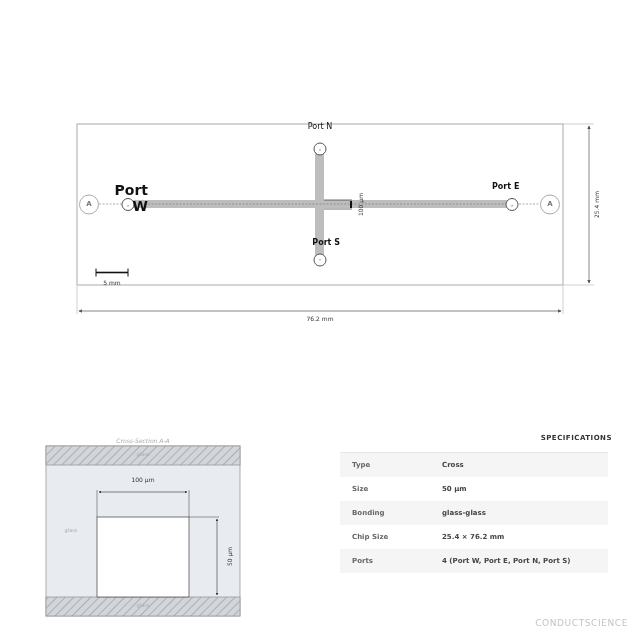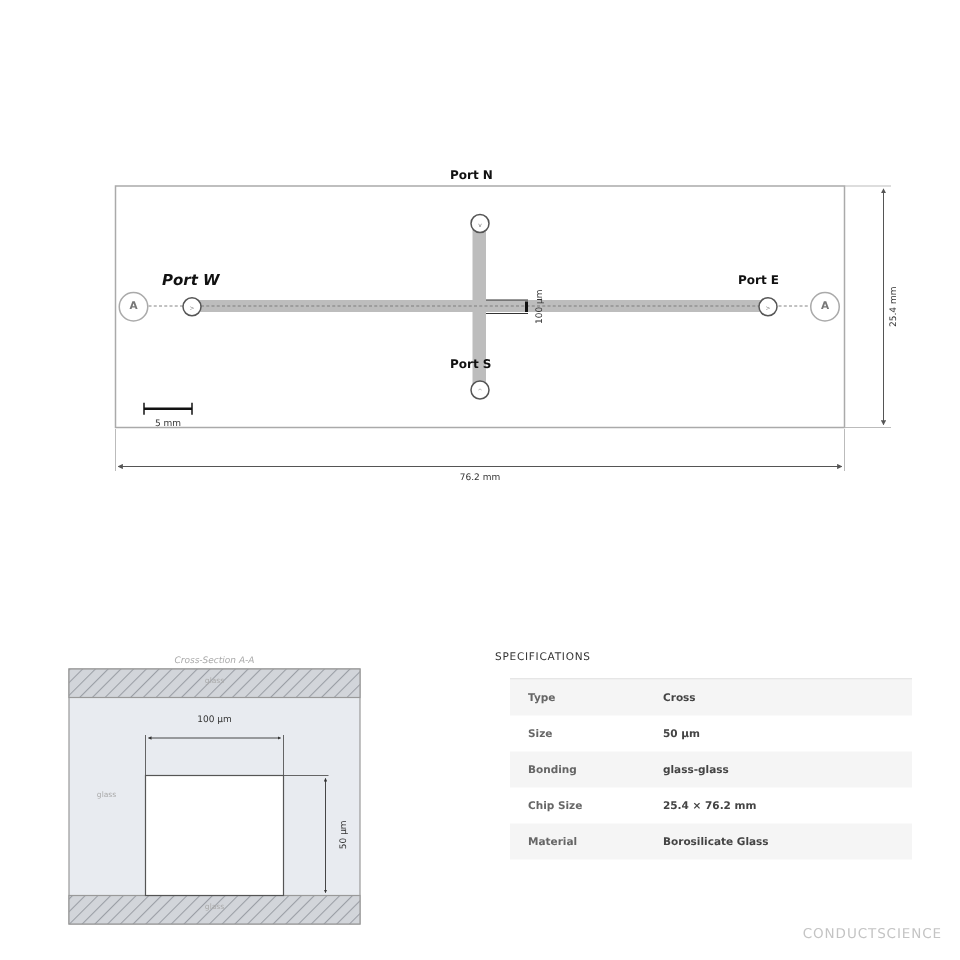--- a/index.html
+++ b/index.html
@@ -1,19 +1,19 @@
 <!DOCTYPE html>
 <html><head>
   <meta charset="utf-8">
   <style>
     html, body { margin: 0; padding: 0; background: #ffffff; }
     body { width: 640px; height: 640px; position: relative; overflow: hidden; font-family: "DejaVu Sans", sans-serif; }
     .abs { position: absolute; }
     svg text { font-family: "DejaVu Sans", sans-serif; }
-    .spec-title { position: absolute; left: 330px; top: 434px; width: 268px; text-align: left; font-size: 7px; font-weight: normal; letter-spacing: 0.5px; color: #333; }
+    .spec-title { position: absolute; left: 344px; top: 434px; width: 268px; text-align: right; font-size: 7px; font-weight: bold; letter-spacing: 0.5px; color: #333; }
     .spec-table { position: absolute; left: 340px; top: 452px; width: 268px; border-collapse: collapse; border-top: 1px solid #e6e6e6; }
     .spec-table td { height: 24px; padding: 0; font-size: 7px; color: #555; font-weight: bold; }
     .spec-table tr:nth-child(odd) { background: #f5f5f5; }
     .spec-table td.k { padding-left: 12px; width: 90px; color: #666; }
     .spec-table td.v { color: #444; margin-left: 32px; }
     .brand { position: absolute; right: 12px; top: 618px; font-size: 9px; letter-spacing: 0.6px; color: #c4c4c4; }
   </style>
 </head>
 <body>
 
@@ -67,23 +67,23 @@
 
   <line x1="563" y1="124" x2="594" y2="124" stroke="#bbb" stroke-width="0.7"></line>
   <line x1="563" y1="285" x2="594" y2="285" stroke="#bbb" stroke-width="0.7"></line>
   <line x1="589" y1="126" x2="589" y2="283" stroke="#555" stroke-width="0.7" marker-start="url(#arr)" marker-end="url(#arr)"></line>
 
   <line x1="77" y1="286" x2="77" y2="314" stroke="#bbb" stroke-width="0.7"></line>
   <line x1="563" y1="286" x2="563" y2="314" stroke="#bbb" stroke-width="0.7"></line>
   <line x1="79" y1="311" x2="561" y2="311" stroke="#555" stroke-width="0.7" marker-start="url(#arr)" marker-end="url(#arr)"></line>
 </svg>
 
-<div class="abs" style="left:300px;top:112px;width:40px;font-size:8px;font-weight:bold;color:#111;">Port N</div>
-<div class="abs" style="left:300px;top:238px;width:40px;text-align:left;font-size:8px;font-weight:bold;color:#111;">Port S</div>
-<div class="abs" style="left:108px;top:182px;width:40px;text-align:left;font-size:10px;font-weight:bold;color:#111;font-style:italic;">Port W</div>
+<div class="abs" style="left:300px;top:122px;width:40px;text-align:center;font-size:8px;font-weight:normal;color:#111;">Port N</div>
+<div class="abs" style="left:300px;top:238px;width:40px;text-align:right;font-size:8px;font-weight:bold;color:#111;">Port S</div>
+<div class="abs" style="left:108px;top:182px;width:40px;text-align:right;font-size:14px;font-weight:bold;color:#111;">Port W</div>
 <div class="abs" style="left:492px;top:182px;width:40px;font-size:8px;font-weight:bold;color:#111;">Port E</div>
 
 <div class="abs" style="left:83px;top:200px;width:12px;text-align:center;font-size:7px;font-weight:bold;color:#777;">A</div>
 <div class="abs" style="left:544px;top:200px;width:12px;text-align:center;font-size:7px;font-weight:bold;color:#777;">A</div>
 
 <div class="abs" style="left:340px;top:201px;width:40px;text-align:center;font-size:6px;color:#333;transform:rotate(-90deg);">100 µm</div>
 
 <div class="abs" style="left:96px;top:279px;width:32px;text-align:center;font-size:6px;color:#333;">5 mm</div>
 
 <div class="abs" style="left:571px;top:201px;width:50px;text-align:center;font-size:6px;color:#333;transform:rotate(-90deg);">25.4 mm</div>
@@ -137,19 +137,19 @@
       </tr>
   <tr>
         <td class="k">Bonding</td>
         <td class="v">glass-glass</td>
       </tr>
   <tr>
         <td class="k">Chip Size</td>
         <td class="v">25.4 × 76.2 mm</td>
       </tr>
   <tr>
-        <td class="k">Material</td>
-        <td class="v">Borosilicate Glass</td>
+        <td class="k">Ports</td>
+        <td class="v">4 (Port W, Port E, Port N, Port S)</td>
       </tr>
 </tbody>
   </table>
 
 <div class="brand">CONDUCTSCIENCE</div>
 
 </body></html>

